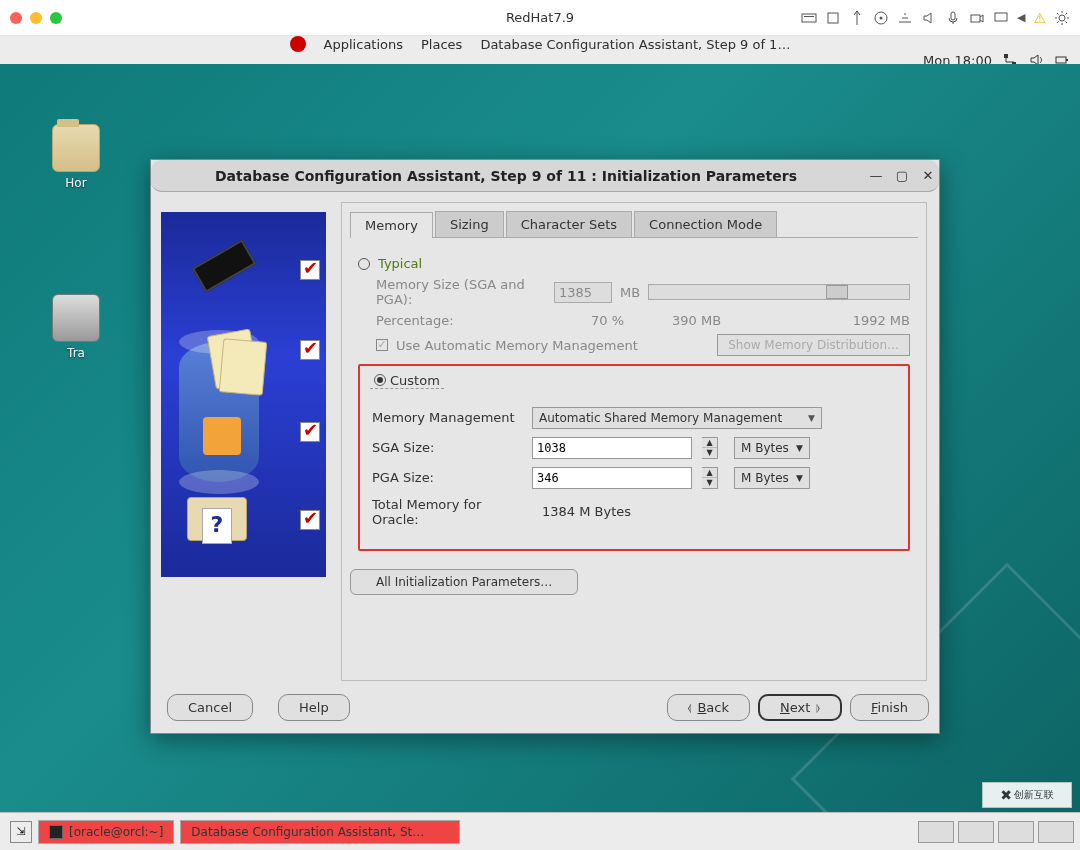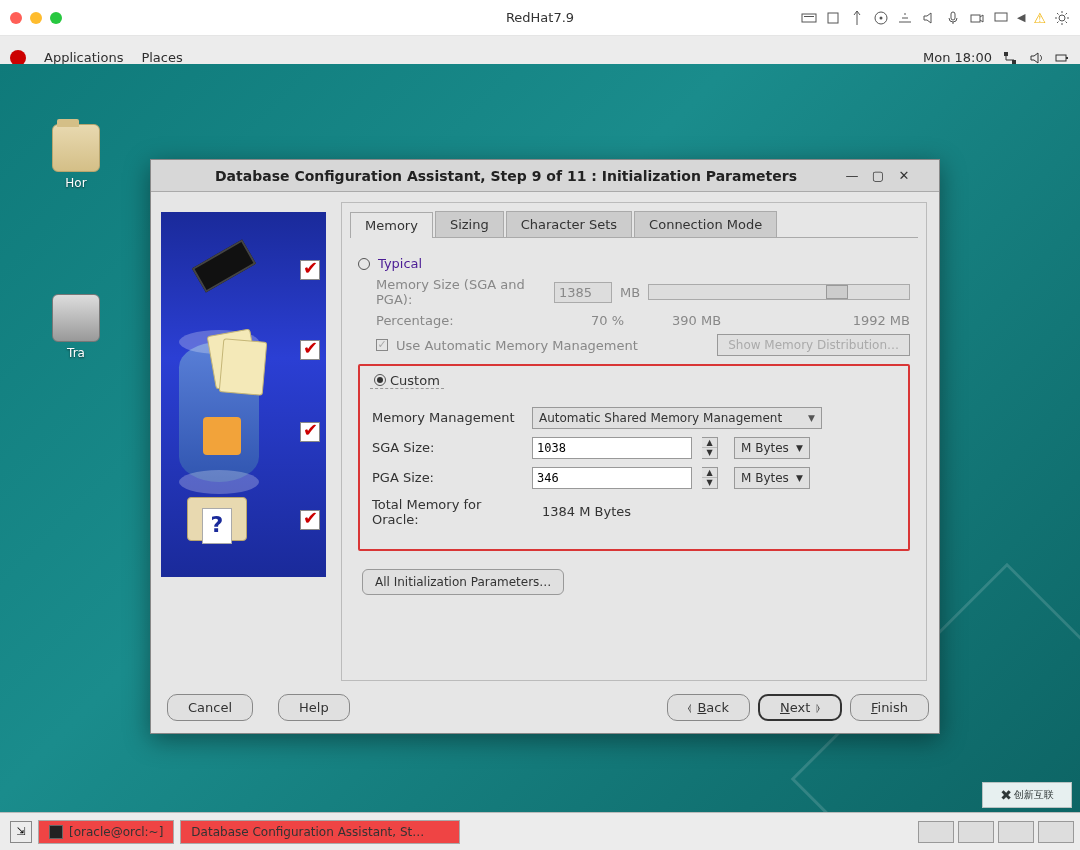--- a/index.html
+++ b/index.html
@@ -4,35 +4,35 @@
 <style>
 * { box-sizing: border-box; font-family: "DejaVu Sans", "Liberation Sans", Arial, sans-serif; }
 body { margin: 0; width: 1080px; height: 850px; background: #fff; overflow: hidden; position: relative; }
 .mac-titlebar { height: 36px; background: #fff; display: flex; align-items: center; padding: 0 10px; position: relative; border-bottom: 1px solid #e5e5e5; }
 .traffic-lights { display: flex; gap: 8px; }
 .tl { width: 12px; height: 12px; border-radius: 50%; }
 .tl.red { background: #ff5f57; } .tl.yel { background: #febc2e; } .tl.grn { background: #28c840; }
 .mac-title { position: absolute; left: 0; right: 0; text-align: center; font-size: 13px; color: #333; }
 .mac-tray { margin-left: auto; display: flex; gap: 8px; align-items: center; color: #555; font-size: 14px; }
 .tray-ic { width:16px;height:16px; }
-.gnome-top { height: 44px; background: #ececec; display: flex; align-items: center; padding: 0 10px; font-size: 13px; color: #2e2e2e; border-bottom: 1px solid #22c55e; }
+.gnome-top { height: 44px; background: #ececec; display: flex; align-items: center; padding: 0 10px; font-size: 13px; color: #2e2e2e; border-bottom: 1px solid #22c55e; flex-direction: column; }
 .gnome-top .left { display:flex; gap:18px; align-items:center; }
 .redhat-logo { width:16px; height:16px; background:#c00; border-radius:50%; position:relative; }
 .gnome-top .right { margin-left:auto; display:flex; gap:10px; align-items:center; }
 .desktop { position: absolute; top: 64px; left: 0; right: 0; bottom: 38px; background: linear-gradient(135deg, #0f7a7a 0%, #1a8c8c 40%, #0d6565 100%); overflow:hidden; }
 .desktop::before { content:""; position:absolute; right:-80px; bottom:-120px; width:300px; height:300px; border:3px solid rgba(255,255,255,.15); transform:rotate(45deg); }
 .desk-icon { position:absolute; width:64px; text-align:center; color:#fff; font-size:12px; }
 .desk-icon .ic { width:48px;height:48px; margin:0 auto 4px; border-radius:6px; }
 .desk-icon .lbl { text-shadow:0 1px 2px rgba(0,0,0,.6); white-space:nowrap; overflow:hidden; text-overflow:ellipsis; }
 .folder-ic { background: linear-gradient(#e8d9b0,#d4bf87); border:1px solid #b8a56e; position:relative; }
 .folder-ic::before{content:"";position:absolute;top:-6px;left:4px;width:22px;height:8px;background:#d4bf87;border-radius:2px 2px 0 0;}
 .trash-ic { background: linear-gradient(#ddd,#999); border-radius:8px 8px 4px 4px; border:1px solid #777; }
 .cd-ic { background: radial-gradient(circle, #fff 10%, #ddd 11%, #bbb 60%, #888 100%); border-radius:50%; }
 .dbca-window { position:absolute; left:150px; top:95px; width:790px; height:575px; background:#e6e6e6; border:1px solid #888; box-shadow: 0 6px 24px rgba(0,0,0,.4); }
-.dbca-titlebar { height:32px; background:#d7d7d7; border-bottom:1px solid #aaa; display:flex; align-items:center; padding:0 24px; }
+.dbca-titlebar { height:32px; background:#d7d7d7; border-bottom:1px solid #aaa; display:flex; align-items:center; padding:0 0;border-radius:11px; }
 .dbca-title { flex:1; text-align:center; font-size:14px; font-weight:bold; color:#222; }
 .win-btn { width:22px;height:22px; margin-left:4px; display:flex;align-items:center;justify-content:center; font-size:13px; color:#333; cursor:pointer; }
 .dbca-body { position:absolute; top:32px; left:0; right:0; bottom:0; }
 .side-graphic { position:absolute; left:10px; top:20px; width:165px; height:365px; background: linear-gradient(180deg,#1a2a9a,#2b3fd4 40%,#1a2a9a); overflow:hidden; }
 .sg-db { position:absolute; left:18px; top:130px; width:80px; height:140px; background:linear-gradient(#5a80d8,#3055b0); border-radius:50% / 18%; }
 .sg-db::before,.sg-db::after{content:"";position:absolute;left:0;right:0;height:24px;background:rgba(255,255,255,.25);border-radius:50%;}
 .sg-db::before{top:-12px;} .sg-db::after{bottom:-12px;}
 .sg-chip{position:absolute;left:34px;top:40px;width:58px;height:28px;background:#111;transform:rotate(-30deg);border:2px solid #444;}
 .sg-doc{position:absolute;width:44px;height:54px;background:#f4e9b8;border:1px solid #c4b576;border-radius:3px;}
 .sg-doc.d1{left:50px;top:120px;transform:rotate(-10deg);} .sg-doc.d2{left:60px;top:128px;transform:rotate(5deg);}
@@ -134,20 +134,21 @@
         <path d="M8 1v2M8 13v2M1 8h2M13 8h2M3 3l1.5 1.5M11.5 11.5L13 13M13 3l-1.5 1.5M4.5 11.5L3 13" stroke="#555"></path>
       </svg>
   </div>
 </div>
 
 <div class="gnome-top">
   <div class="left">
     <div class="redhat-logo"></div>
     <span>Applications</span>
     <span>Places</span>
+    <span>Database Configuration Assistant, Step 9 of 1…</span>
   </div>
   <div class="right">
     <span>Mon 18:00</span>
     <svg class="tray-ic" viewBox="0 0 16 16">
         <rect x="2" y="2" width="4" height="4" fill="#333"></rect>
         <rect x="10" y="10" width="4" height="4" fill="#333"></rect>
         <path d="M4 6v4h8" stroke="#333" fill="none"></path>
       </svg>
     <svg class="tray-ic" viewBox="0 0 16 16">
         <path d="M3 6v4h3l4 3V3L6 6zM12 5c2 2 2 4 0 6" fill="none" stroke="#333"></path>
@@ -194,21 +195,21 @@
         <div class="tabs">
           <div class="tab active">Memory</div>
           <div class="tab">Sizing</div>
           <div class="tab">Character Sets</div>
           <div class="tab">Connection Mode</div>
         </div>
         <div class="tab-body">
 
           <div class="row">
             <span class="radio"></span>
-            <span style="color:#4c1d95;">Typical</span>
+            <span style="color:#4d7c0f;">Typical</span>
           </div>
           <div class="row disabled" style="padding-left:18px;">
             <span style="width:170px;">Memory Size (SGA and PGA):</span>
             <span class="dis-input">1385</span>
             <span>MB</span>
             <div class="dis-slider"></div>
           </div>
           <div class="row disabled" style="padding-left:18px;">
             <span style="width:170px;">Percentage:</span>
             <span style="width:70px; text-align:right;">70 %</span>
@@ -258,21 +259,21 @@
                   <span class="arrow">▼</span>
               </div>
             </div>
             <div class="field-row">
               <span class="field-lbl" style="width:160px;">Total Memory for Oracle:</span>
               <span>1384 M Bytes</span>
             </div>
           </div>
         </div>
         <div class="all-params">
-          <span class="btn" style="border-radius:6px;padding:5px 12px;color:#333;margin-left:12px;">All Initialization Parameters…</span>
+          <span class="btn" style="border-radius:6px;padding:5px 25px;color:#333;">All Initialization Parameters…</span>
         </div>
       </div>
 
       <div class="bottom-bar">
         <span class="btn2">Cancel</span>
         <span class="btn2">Help</span>
         <div class="nav-right">
           <span class="btn2">
               <span class="arrow-sm">⦉</span>
               <span><span class="underline">B</span><span>ack</span></span>

